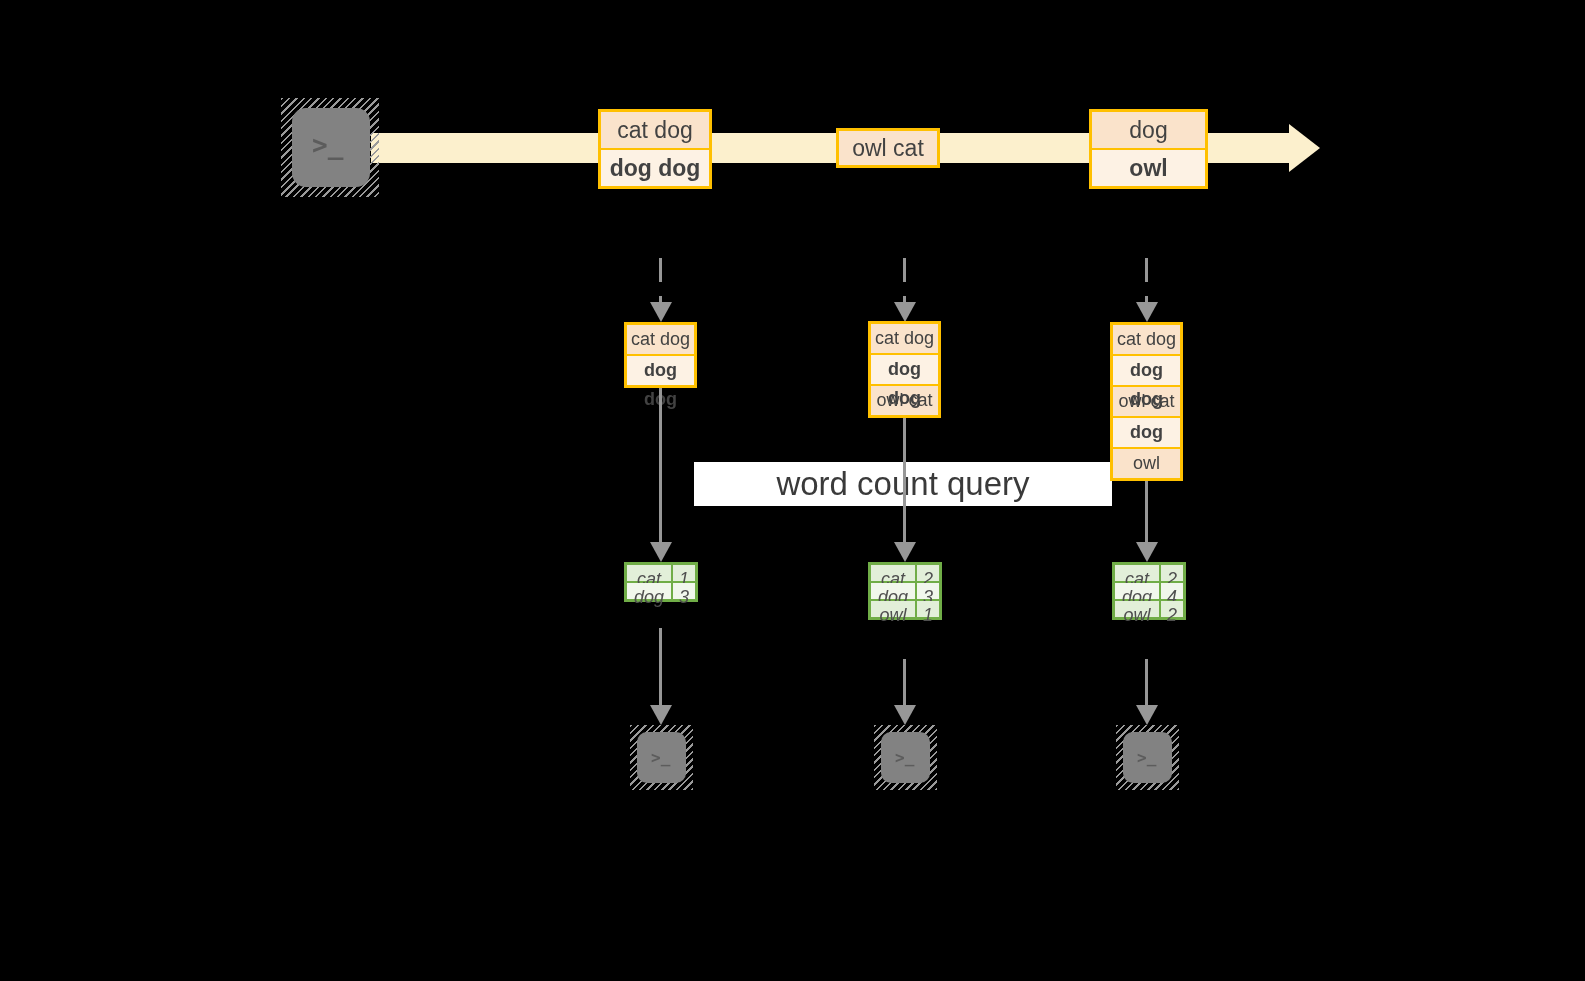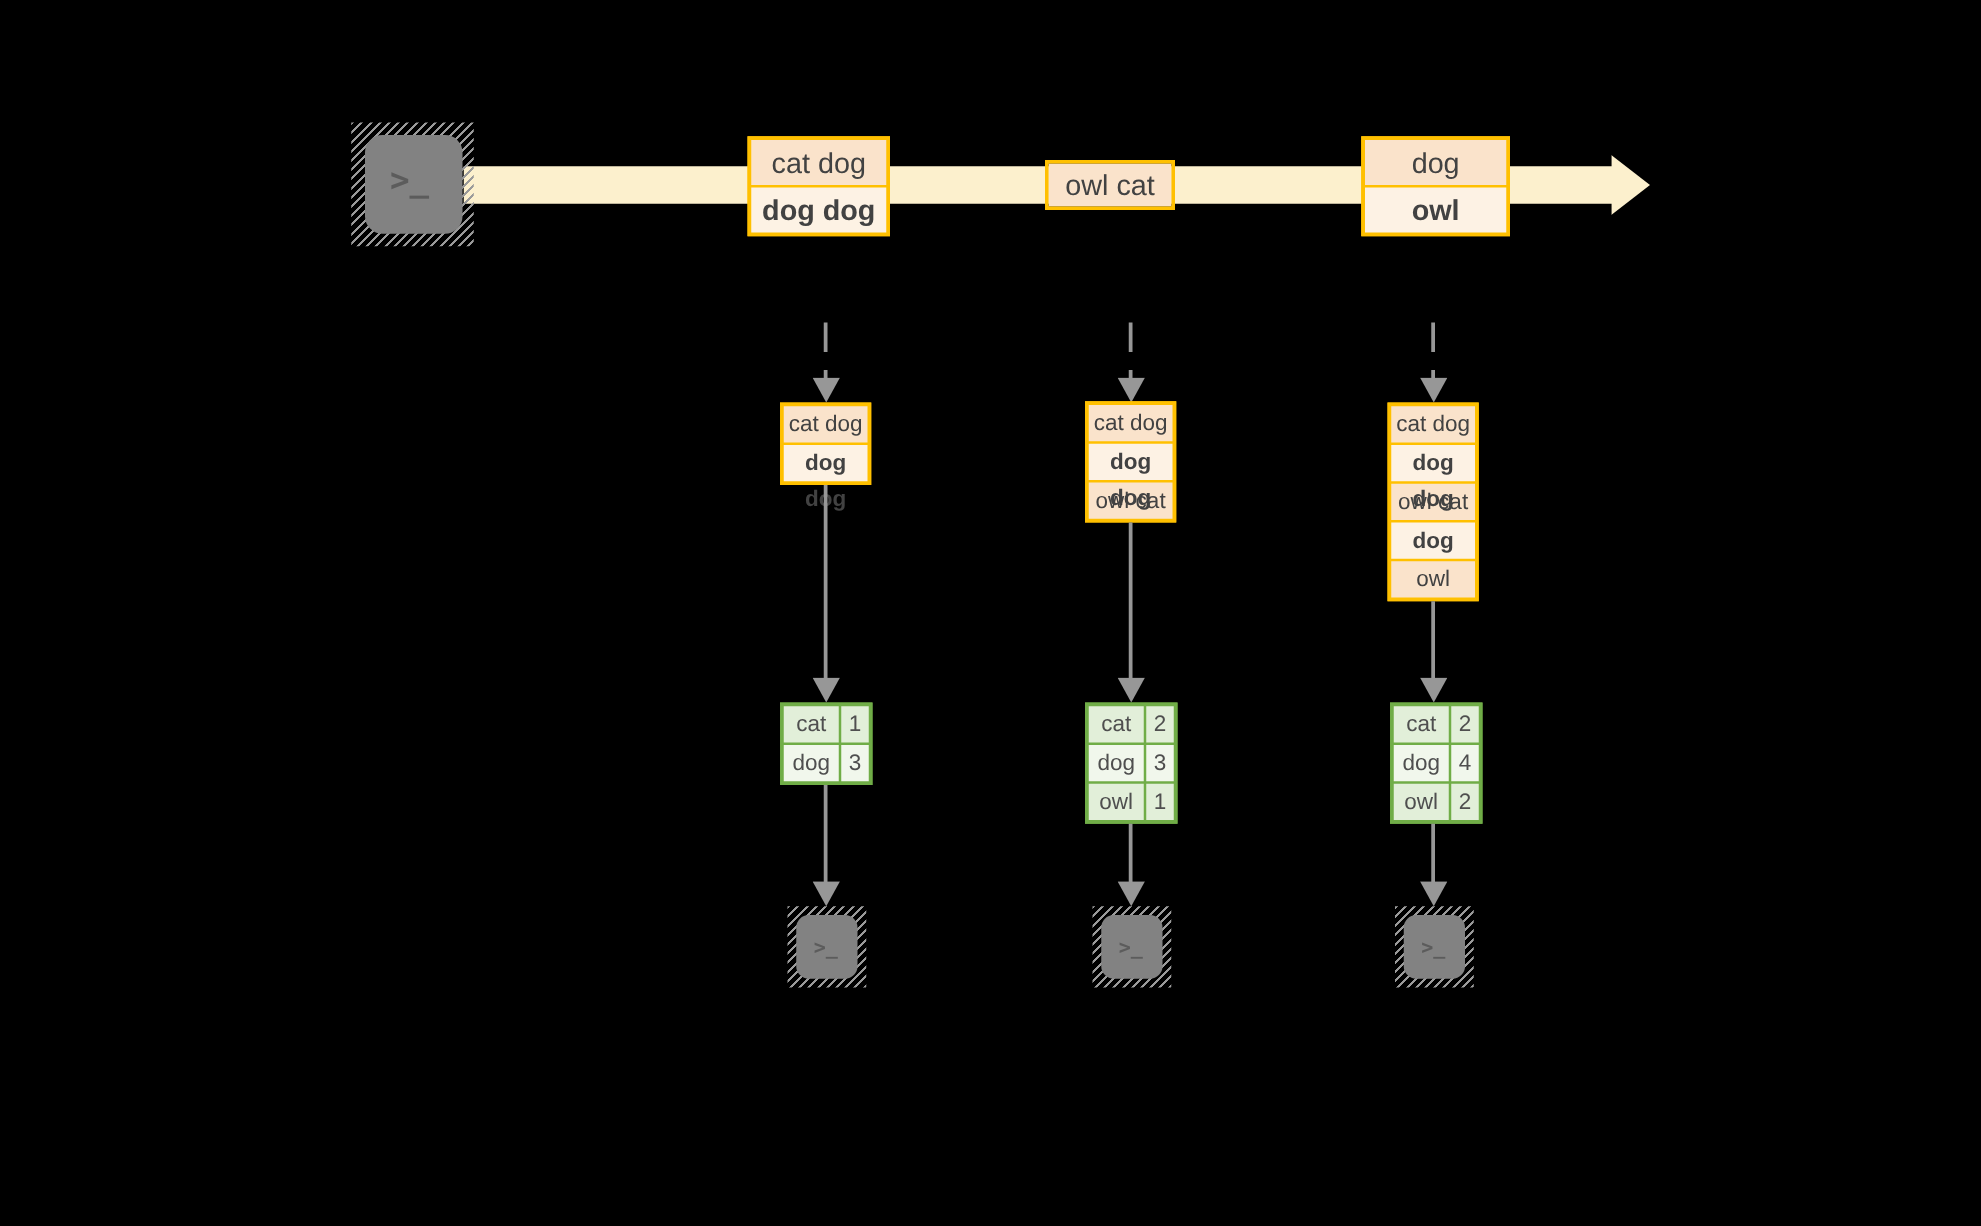--- a/index.html
+++ b/index.html
@@ -63,21 +63,21 @@
     position:absolute;left:694px;top:462px;width:418px;height:44px;
     background:var(--banner_bg,#fff);color:var(--banner_ink,#3a3a3a);
     font-size:33px;line-height:44px;text-align:center;
   }
 
   
   .tbl{
     position:absolute;border:3px solid var(--green,#70ad47);box-sizing:border-box;
     background:var(--green,#70ad47);width:74px;
   }
-  .tbl .row{display:flex;height:29px;}
+  .tbl .row{display:flex;height:16px;font-style:italic;}
   .tbl .row + .row{margin-top:2px;}
   .tbl .row .w{width:44px;text-align:center;font-size:18px;line-height:29px;color:#4f4f4f;}
   .tbl .row .n{width:22px;margin-left:2px;text-align:center;font-size:18px;line-height:29px;color:#4f4f4f;}
   .rowA .w,.rowA .n{background:var(--green_row_a,#e2efd9);}
   .rowB .w,.rowB .n{background:var(--green_row_b,#f1f7ec);}
 </style>
 </head>
 <body>
 
 <div class="canvas">
@@ -104,20 +104,21 @@
     <div class="cell cream">owl</div>
   </div>
 
   <div class="vline dashed" style="left:659px;top:258px;height:46px;"></div>
   <div class="vhead" style="left:650px;top:302px;"></div>
   <div class="vline dashed" style="left:903px;top:258px;height:46px;"></div>
   <div class="vhead" style="left:894px;top:302px;"></div>
   <div class="vline dashed" style="left:1145px;top:258px;height:46px;"></div>
   <div class="vhead" style="left:1136px;top:302px;"></div>
 
+  <div class="banner">word count query</div>
 
   <div class="stack" style="left:624px;top:322px;width:73px;">
     <div class="cell peach">cat dog</div>
     <div class="cell cream">dog dog</div>
   </div>
   <div class="stack" style="left:868px;top:321px;width:73px;">
     <div class="cell peach">cat dog</div>
     <div class="cell cream">dog dog</div>
     <div class="cell peach">owl cat</div>
   </div>

